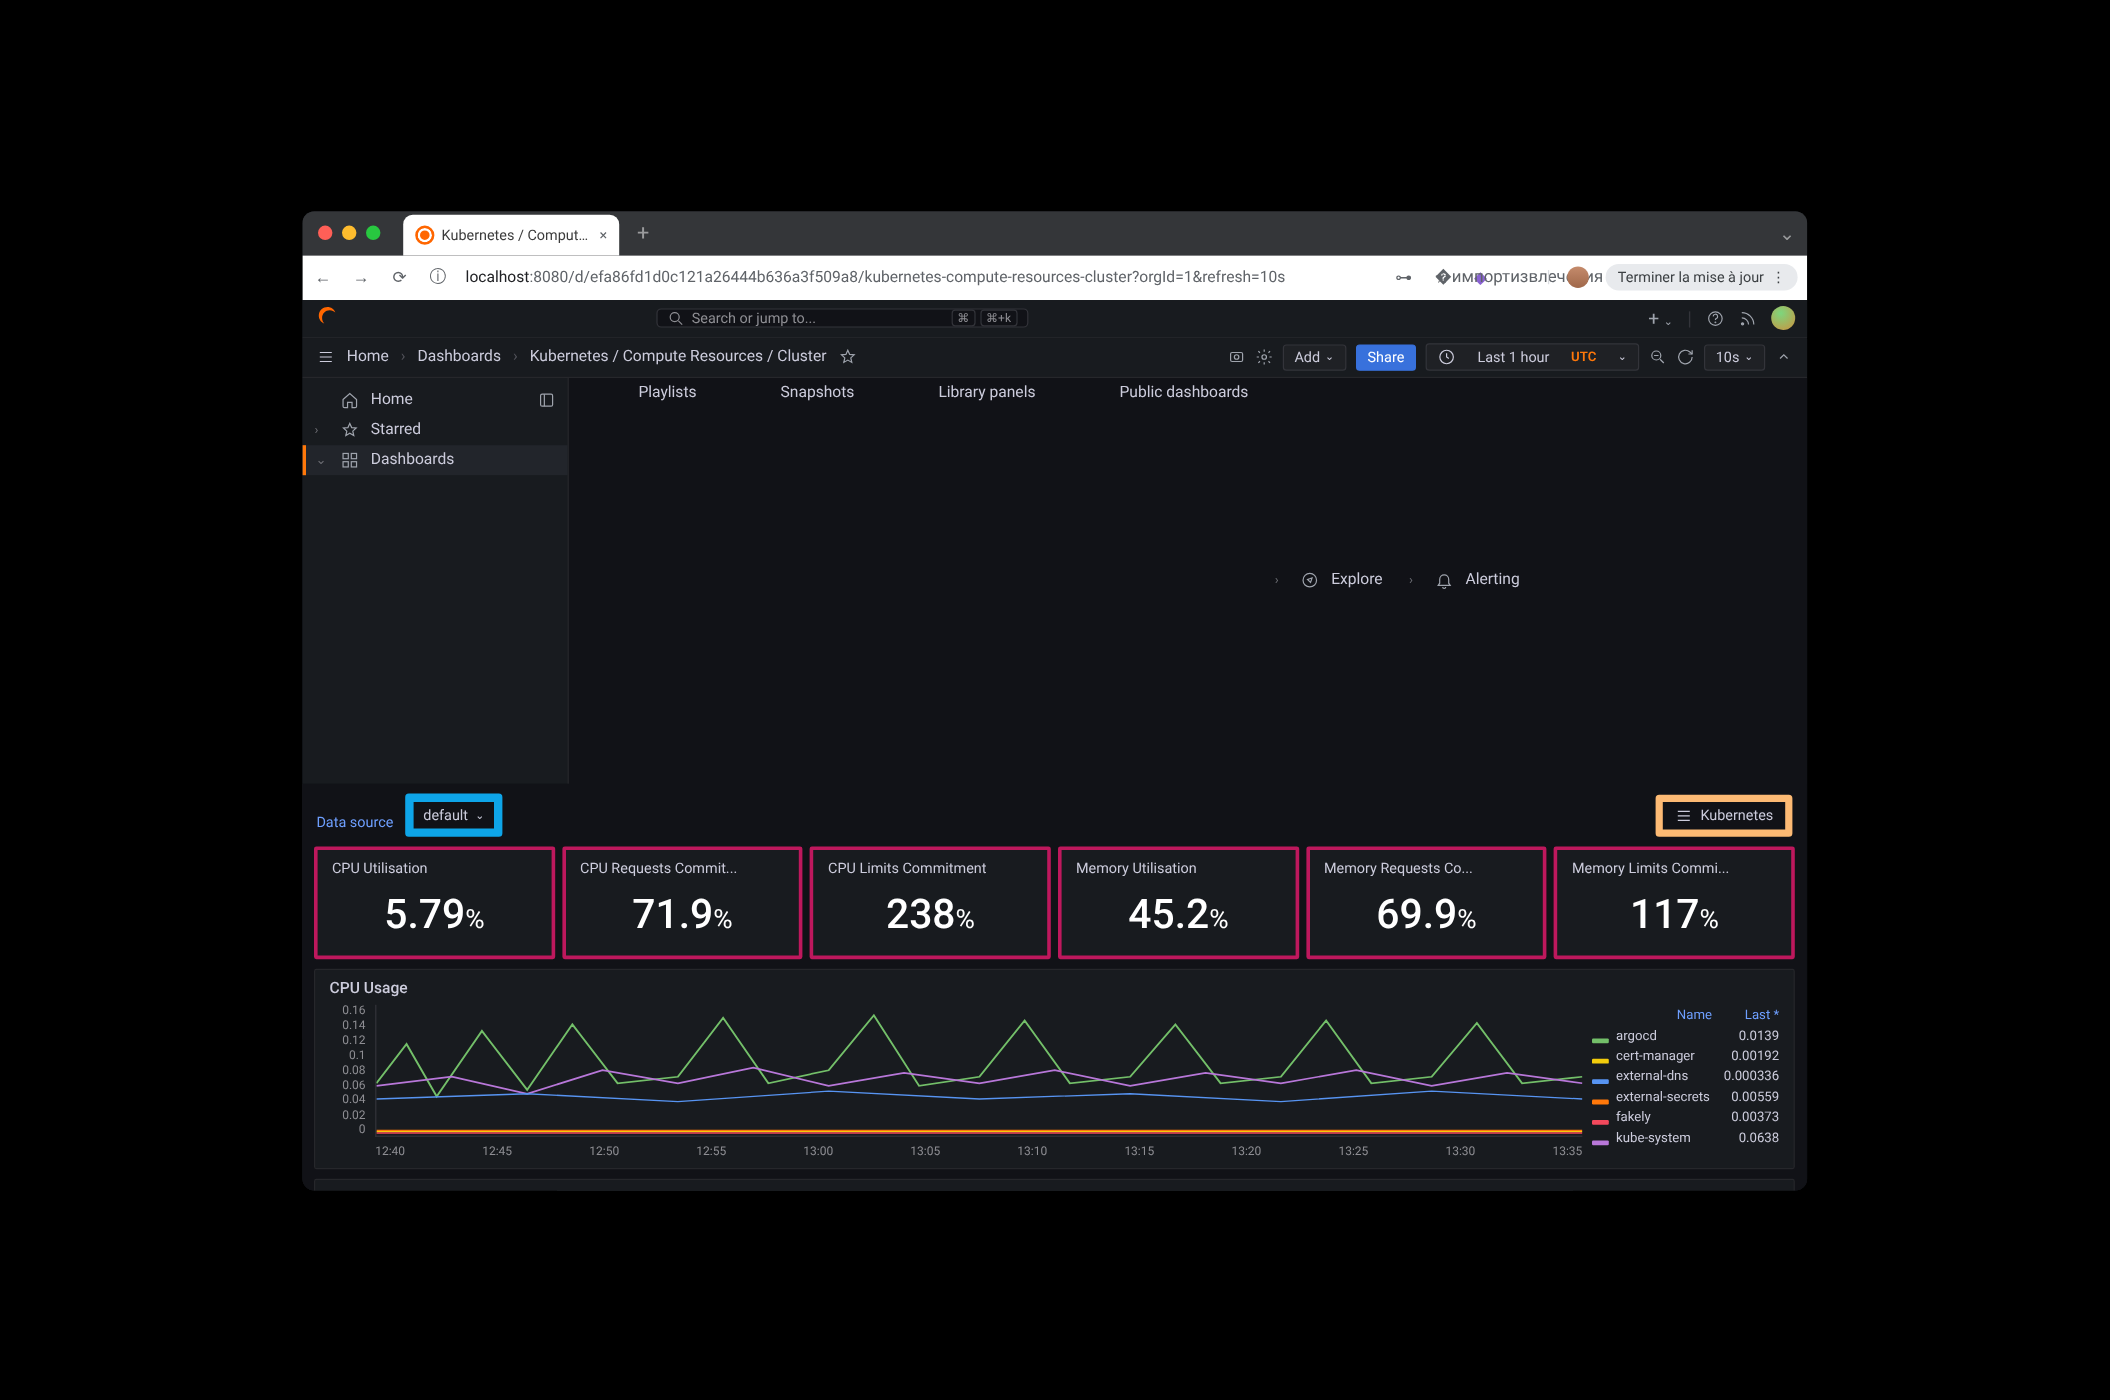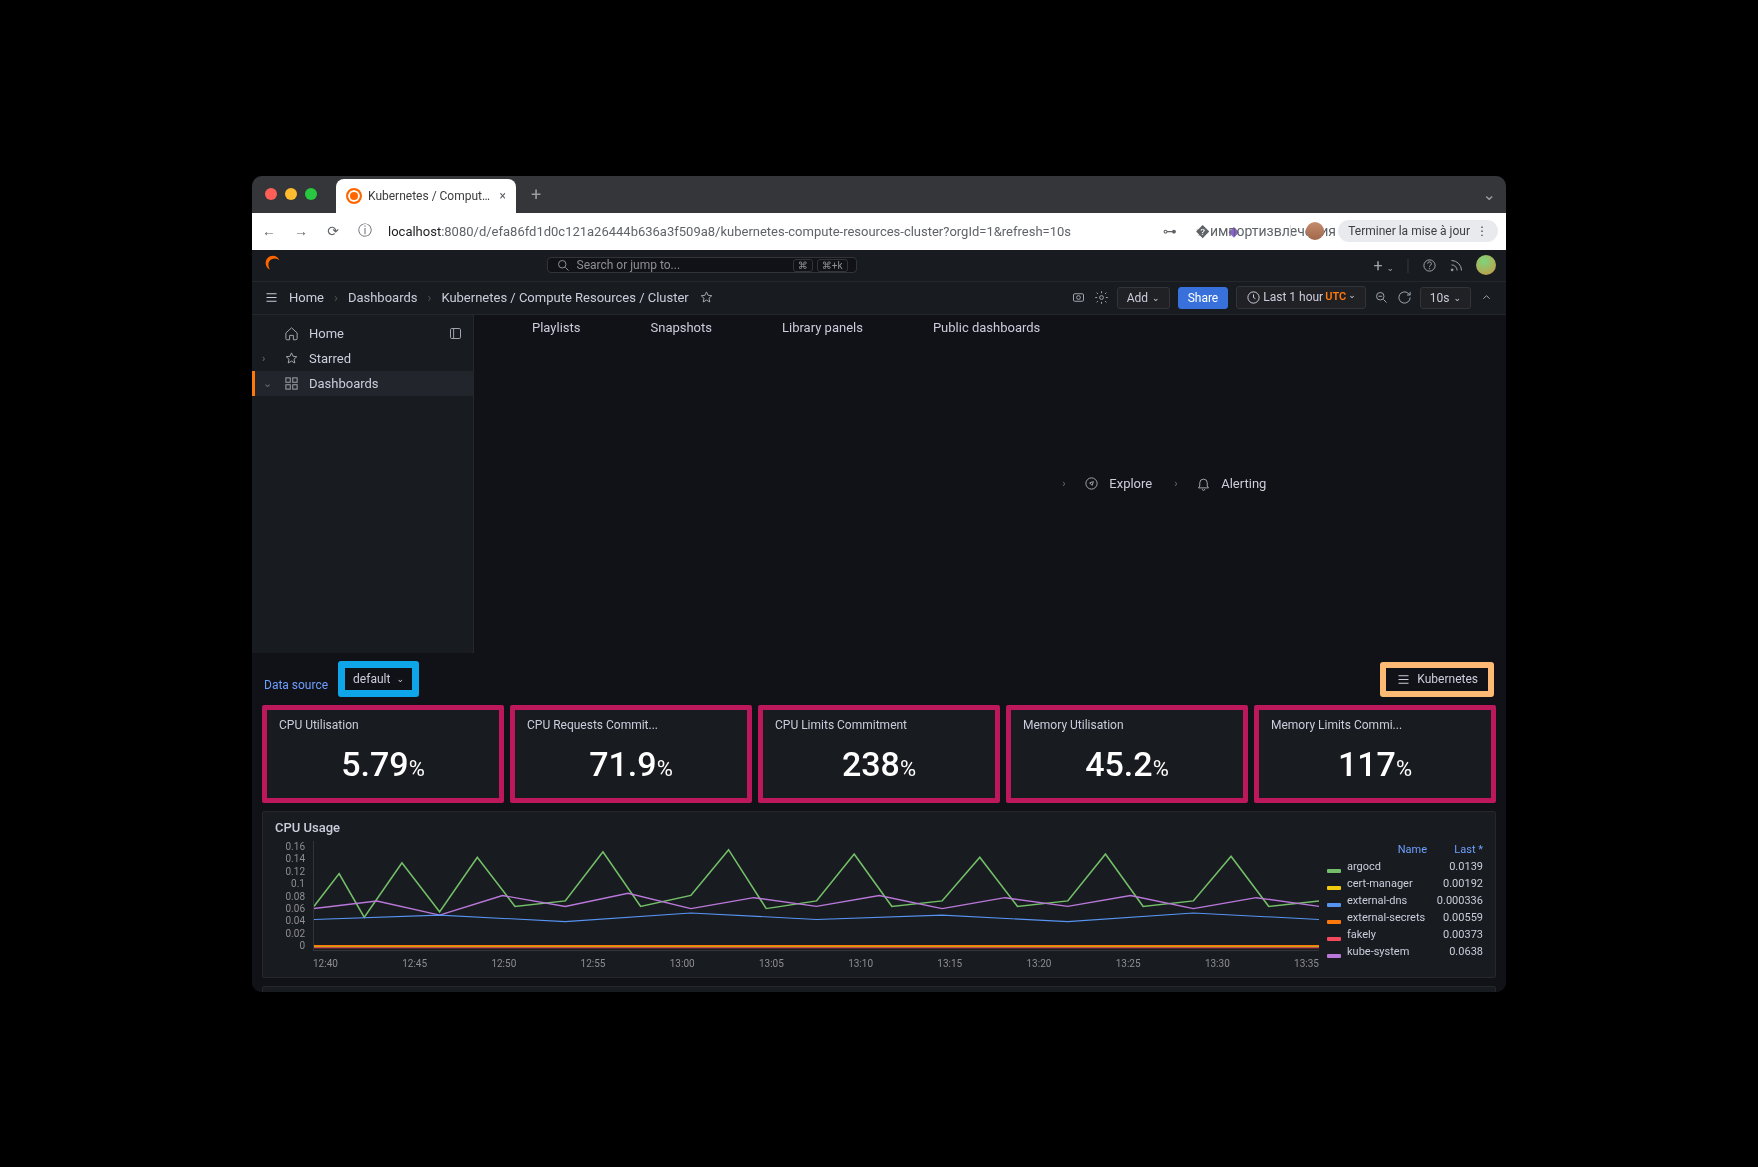--- a/index.html
+++ b/index.html
@@ -64,21 +64,21 @@
 .burger { cursor: pointer; color: #ccccdc; }
 .crumb { color: #ccccdc; }
 .crumb.link { cursor: pointer; }
 .crumb-sep { color: #52535a; }
 .subnav .right { margin-left: auto; display: flex; align-items: center; gap: 8px; }
 .btn {
   background: #1f2125; border: 1px solid #33343a; color: #ccccdc;
   padding: 3px 9px; border-radius: 3px; font-size: 12px; display: flex; align-items: center; gap: 4px;
 }
 .btn.primary { background: #3871dc; border-color: #3871dc; color: #fff; }
-.time-btn { display: flex; align-items: flex-start; gap: 2px; }
+.time-btn { display: flex; align-items: center; gap: 18px; }
 .utc-badge { color: #ff780a; font-size: 11px; font-weight: 600; }
 
 .body { flex: 1; display: flex; min-height: 0; }
 .sidebar { width: 222px; background: #181b1f; border-right: 1px solid #26272b; padding-top: 6px; }
 .nav-item {
   display: flex; align-items: center; gap: 10px; padding: 5px 12px 5px 32px;
   font-size: 13px; color: #ccccdc; position: relative; cursor: pointer;
 }
 .nav-item.top::before { content: "›"; position: absolute; left: 10px; color: #6c6d73; font-size: 11px; }
 .nav-item.open::before { content: "⌄"; position: absolute; left: 8px; color: #6c6d73; font-size: 11px; }
@@ -90,21 +90,21 @@
 .content { flex: 1; overflow-y: auto; background: #111217; }
 .varbar {
   display: flex; align-items: center; padding: 8px 12px; gap: 10px;
 }
 .varlabel { color: #6e9fff; font-size: 12px; cursor: pointer; margin-top: 12px; }
 .select { border: 7px solid #0ea5e9; padding: 4px 8px; border-radius: 3px; font-size: 12px; display: flex; gap: 6px; align-items: center; }
 .pill-btn { margin-left: auto; border: 6px solid #fdba74; padding: 4px 10px; border-radius: 3px; font-size: 12px; display: flex; gap: 6px; align-items: center; }
 
 .statrow { display: flex; gap: 6px; padding: 0 10px; }
 .stat {
-  flex: 1; background: #181b1f; border: 5px solid #be185d; border-radius: 2px;
+  flex: 1; background: #181b1f; border: 3px solid #be185d; border-radius: 2px;
   padding: 8px 12px 14px;
 }
 .stat-title { font-size: 12px; color: #ccccdc; white-space: nowrap; overflow: hidden; text-overflow: ellipsis; }
 .stat-val { font-size: 34px; font-weight: 500; text-align: center; margin-top: 12px; color: #fff; }
 .stat-val .pct { font-size: 22px; font-weight: 400; }
 
 .panel {
   margin: 8px 10px 0; background: #181b1f; border: 1px solid #26272b;
   border-radius: 2px; padding: 8px 12px;
 }
@@ -325,20 +325,24 @@
             <div class="stat-title">CPU Requests Commit...</div>
     <div class="stat-val">71.9<span class="pct">%</span></div>
           </div>
           <div class="stat">
             <div class="stat-title">CPU Limits Commitment</div>
     <div class="stat-val">238<span class="pct">%</span></div>
           </div>
           <div class="stat">
             <div class="stat-title">Memory Utilisation</div>
     <div class="stat-val">45.2<span class="pct">%</span></div>
+          </div>
+          <div class="stat">
+            <div class="stat-title">Memory Requests Co...</div>
+    <div class="stat-val">69.9<span class="pct">%</span></div>
           </div>
           <div class="stat">
             <div class="stat-title">Memory Limits Commi...</div>
     <div class="stat-val">117<span class="pct">%</span></div>
           </div>
         </div>
 
         <div class="panel">
           <div class="panel-title">CPU Usage</div>
           <div class="graph-wrap">

